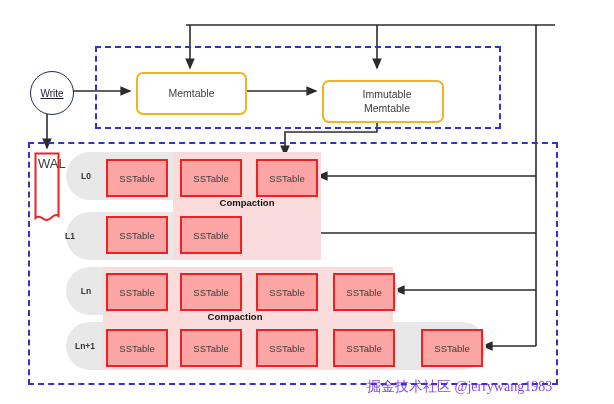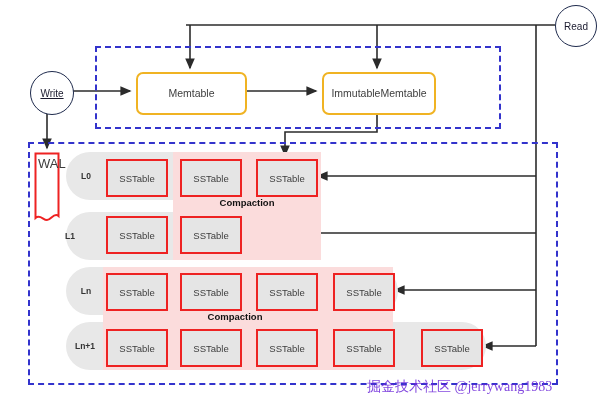--- a/index.html
+++ b/index.html
@@ -96,21 +96,21 @@
     display: flex;
     align-items: center;
     justify-content: center;
     white-space: nowrap;
   }
 
   
   .sstable {
     position: absolute;
     border: 2px solid #ee2222;
-    background: #e5e5e5;
+    background: #fca5a5;
     display: flex;
     align-items: center;
     justify-content: center;
     color: #3d3d3d;
     font-size: 9.5px;
     z-index: 5;
   }
 
   
   .wal {
@@ -213,23 +213,22 @@
   <div class="sstable" style="left:333px; top:273px; width:58px; height:34px;">SSTable</div>
 
   <div class="sstable" style="left:106px; top:329px; width:58px; height:34px;">SSTable</div>
   <div class="sstable" style="left:180px; top:329px; width:58px; height:34px;">SSTable</div>
   <div class="sstable" style="left:256px; top:329px; width:58px; height:34px;">SSTable</div>
   <div class="sstable" style="left:333px; top:329px; width:58px; height:34px;">SSTable</div>
   <div class="sstable" style="left:421px; top:329px; width:58px; height:34px;">SSTable</div>
 
   <div class="memtable" style="left:136px; top:72px; width:107px; height:39px;">Memtable</div>
 
-  <div class="memtable" style="left:322px; top:72px; width:110px; height:39px; flex-direction:row;">
+  <div class="memtable" style="left:322px; top:80px; width:110px; height:39px; flex-direction:column;padding-left:8px;">
     <span>Immutable</span>
     <span>Memtable</span>
   </div>
 
   <div class="endpoint" style="left:30px; top:71px; width:42px; height:42px;text-decoration:underline;">Write</div>
-  <div class="endpoint" style="left:555px; top:5px; width:40px; height:40px;">Read</div>
 
   <div class="watermark" style="left:367px; top:378px;">掘金技术社区 @jerrywang1983</div>
 
 </div>
 
 </body></html>

